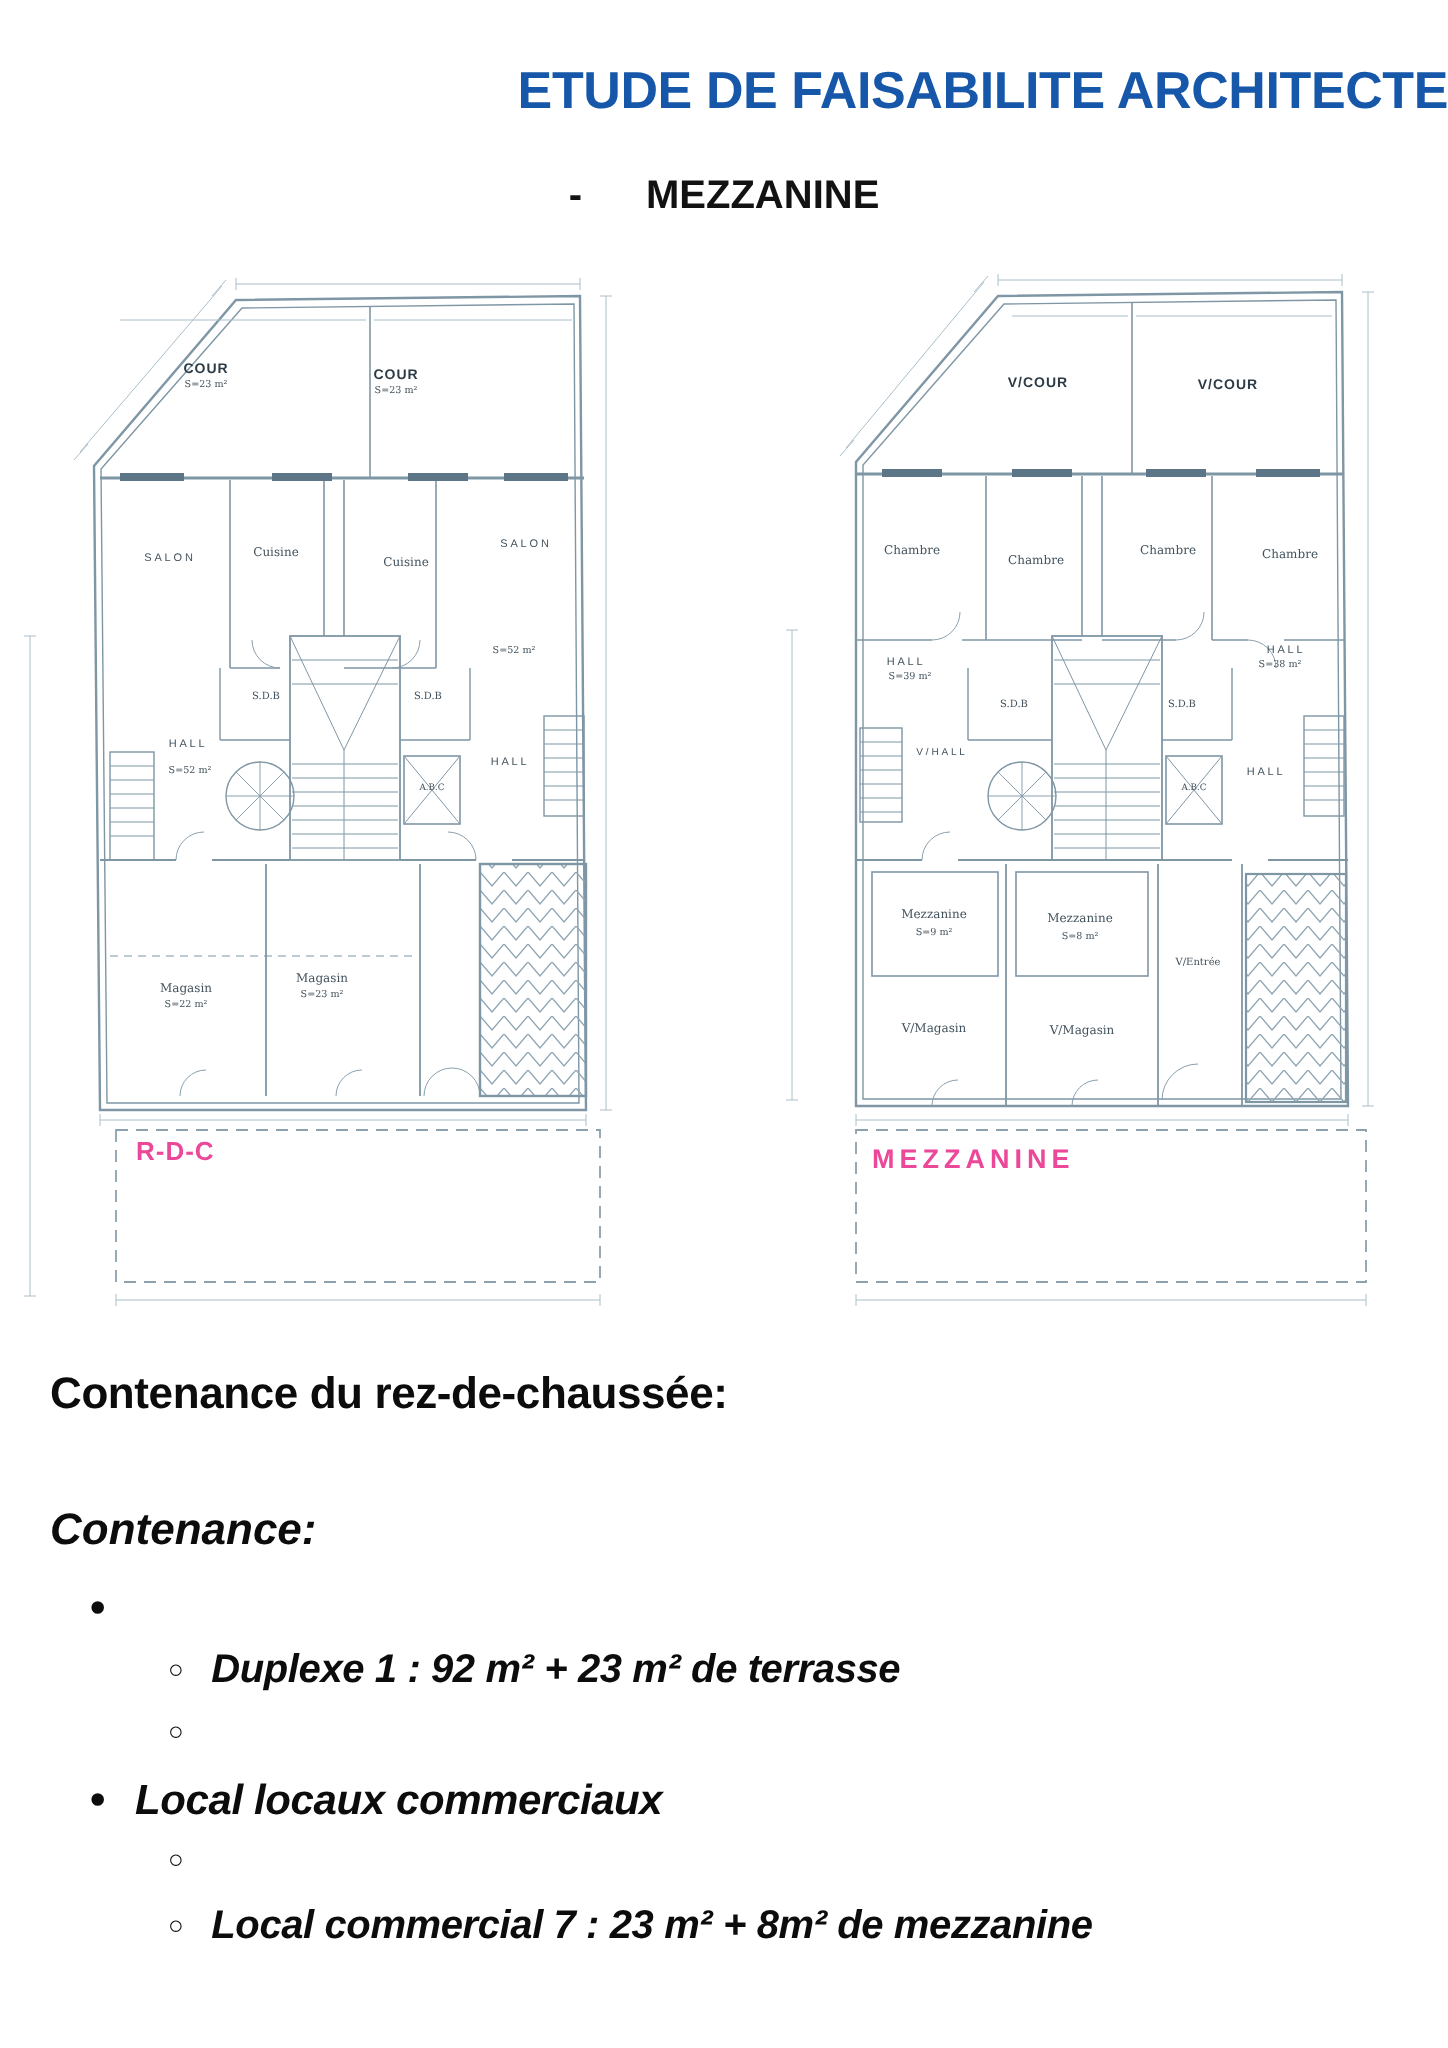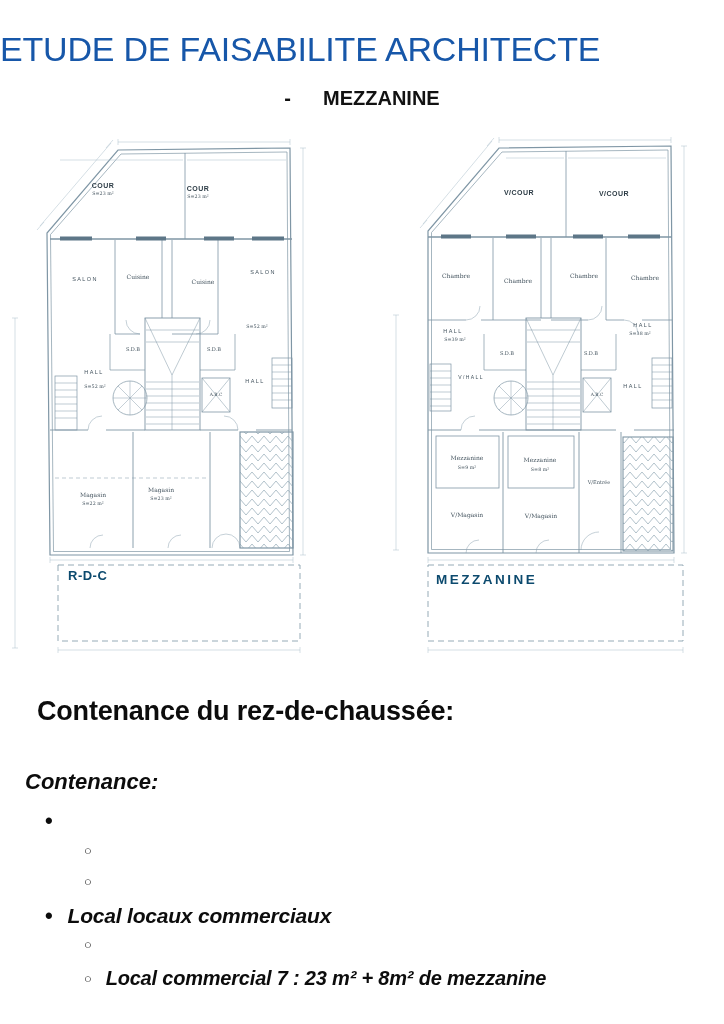--- a/index.html
+++ b/index.html
@@ -1,36 +1,36 @@
 <!DOCTYPE html>
 <html style="--accent: #1757a9;"><head>
 <meta charset="utf-8">
 <style>
   html,body{margin:0;padding:0;background:#ffffff;}
   .page{position:relative;width:724px;height:1024px;background:#fff;overflow:hidden;
         font-family:"Liberation Sans",sans-serif;}
-  .title{position:absolute;top:30px;left:0;width:100%;text-align:left;
-         font-size:34px;font-weight:normal;color:var(--accent,#1757a9);letter-spacing:-0.2px;}
+  .title{position:absolute;top:30px;left:0;width:100%;text-align:right;
+         font-size:26px;font-weight:bold;color:var(--accent,#1757a9);letter-spacing:-0.2px;}
   .subtitle{position:absolute;top:87px;left:0;width:100%;display:flex;justify-content:center;
             gap:32px;font-size:20px;font-weight:bold;color:#121212;}
   .plan{position:absolute;top:130px;}
   .plan-rdc{left:0;width:362px;height:540px;}
   .plan-mezz{left:366px;width:358px;height:540px;}
   .room{position:absolute;transform:translate(-50%,-50%);font-family:"DejaVu Serif",serif;
         font-size:6px;color:#42525d;white-space:nowrap;line-height:1;}
   .room.bold{font-family:"Liberation Sans",sans-serif;font-weight:bold;font-size:7px;
              color:#2c3b45;letter-spacing:.5px;}
   .room.caps{font-family:"Liberation Sans",sans-serif;font-size:5.5px;letter-spacing:1.4px;}
   .room.area{font-size:4.8px;}
   .room.sm{font-size:5px;}
   .room.tiny{font-size:4.4px;}
-  .planname{position:absolute;font-weight:bold;font-size:13px;color:#0c4a6e;letter-spacing:.5px;}
+  .planname{position:absolute;font-weight:bold;font-size:13px;color:#ec4899;letter-spacing:.5px;}
   .planname.wide{letter-spacing:2.5px;font-size:13.5px;}
   .content{position:absolute;left:25px;top:684px;width:676px;color:#0c0c0c;}
-  .content h2{margin:12px;font-size:27px;font-weight:bold;letter-spacing:-0.2px;}
+  .content h2{margin:0;font-size:22px;font-weight:bold;letter-spacing:-0.2px;}
   .content h3{margin:42px 0 10px 0;font-size:22px;font-weight:bold;font-style:italic;}
   .li{display:flex;align-items:baseline;line-height:31.5px;font-weight:bold;font-style:italic;
       letter-spacing:-0.2px;}
   .l1{padding-left:20px;font-size:21px;}
   .l2{padding-left:59px;font-size:20px;}
   .mk1{font-style:normal;margin-right:15px;font-size:22px;flex:0 0 auto;}
   .mk2{font-style:normal;margin-right:14px;font-size:13px;position:relative;top:-2px;flex:0 0 auto;}
   svg{position:absolute;left:0;top:0;}
 </style>
 </head>
@@ -231,20 +231,21 @@
 
   <div class="content">
     <h2>Contenance du rez-de-chaussée:</h2>
     <h3>Contenance:</h3>
 
     <div class="li l1">
       <span class="mk1">•</span>
     </div>
     <div class="li l2">
       <span class="mk2">○</span>
+      <span>Duplexe 1 : 92 m² + 23 m² de terrasse</span>
     </div>
     <div class="li l2">
       <span class="mk2">○</span>
     </div>
     <div class="li l1">
       <span class="mk1">•</span>
       <span>Local locaux commerciaux</span>
     </div>
     <div class="li l2">
       <span class="mk2">○</span>

